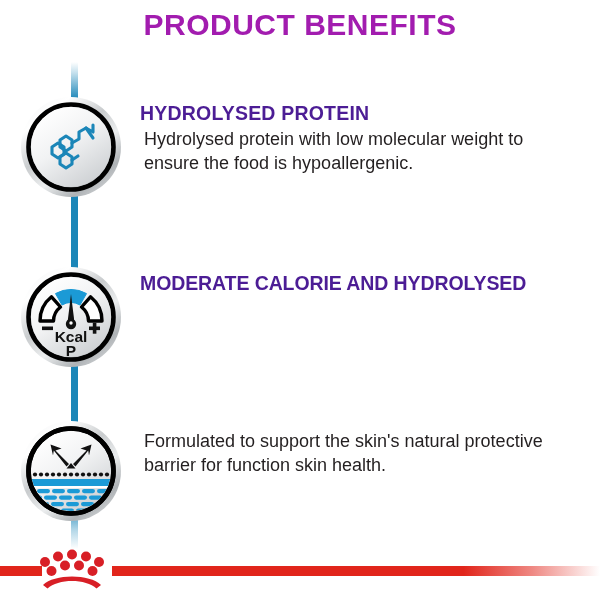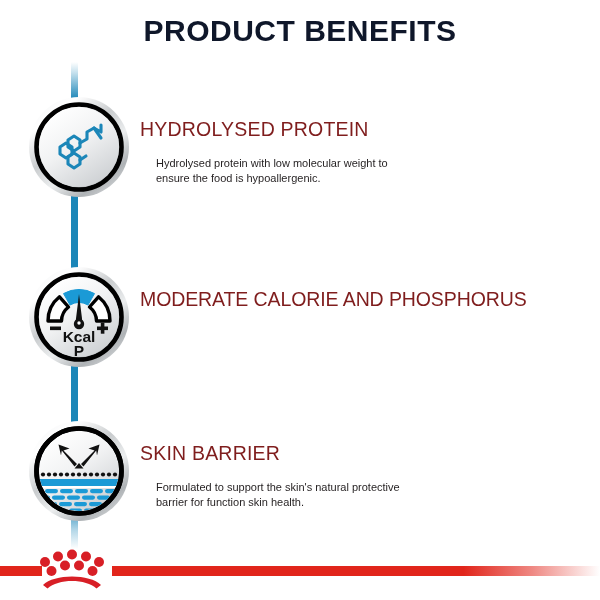--- a/index.html
+++ b/index.html
@@ -11,28 +11,28 @@
     height: 600px;
     background: #ffffff;
     font-family: "Liberation Sans", sans-serif;
     overflow: hidden;
     position: relative;
   }
 
   
   .page-title {
     position: absolute;
-    top: 14px;
+    top: 8px;
     left: 0;
     width: 600px;
     text-align: center;
     font-size: 30px;
     font-weight: bold;
     letter-spacing: 0.5px;
-    color: #0f172a;
+    color: #a21caf;
     font-family: "Liberation Sans", sans-serif;
   }
 
   
   .rail {
     position: absolute;
     left: 71px;
     width: 7px;
     background: #1b86b8;
   }
@@ -54,48 +54,48 @@
     position: absolute;
     left: 0;
     width: 600px;
   }
   .benefit-1 { top: 96px; }
   .benefit-2 { top: 266px; }
   .benefit-3 { top: 420px; }
 
   .icon-wrap {
     position: absolute;
-    left: 28px;
+    left: 20px;
     top: 0;
     width: 102px;
     height: 102px;
     text-align: center;
   }
 
   .text-col {
     position: absolute;
     left: 140px;
     top: 6px;
     width: 448px;
   }
   .benefit-heading {
-    color: #7f1d1d;
+    color: #4c1d95;
     font-size: 19.5px;
-    font-weight: normal;
+    font-weight: bold;
     letter-spacing: 0.2px;
     line-height: 1.15;
-    margin: 16px 0 3px 0;
+    margin: 0 0 3px 0;
     white-space: nowrap;
   }
   .benefit-2 .benefit-heading { font-size: 19.5px; letter-spacing: -0.1px; }
   .benefit-body {
     color: #231f20;
-    font-size: 11px;
+    font-size: 18px;
     line-height: 1.33;
-    margin: 16px;
+    margin: 4px;
     white-space: pre-line;
   }
 
   
   .footer-rule-left {
     position: absolute;
     left: 0;
     top: 566px;
     width: 42px;
     height: 10px;
@@ -197,21 +197,21 @@
 
       <rect x="22" y="60.5" width="11" height="3.6" fill="#111111"></rect>
       <rect x="69" y="60.5" width="11" height="3.6" fill="#111111"></rect>
       <rect x="72.8" y="56.7" width="3.6" height="11" fill="#111111"></rect>
 
       <text x="51" y="76" text-anchor="middle" font-family="Liberation Sans, sans-serif" font-size="15.5" font-weight="bold" fill="#111111">Kcal</text>
       <text x="51" y="90" text-anchor="middle" font-family="Liberation Sans, sans-serif" font-size="15.5" font-weight="bold" fill="#111111">P</text>
     </svg>
   </div>
   <div class="text-col">
-    <p class="benefit-heading">MODERATE CALORIE AND PHOSPHORUS</p>
+    <p class="benefit-heading">MODERATE CALORIE AND HYDROLYSED</p>
   </div>
 </div>
 
 <div class="benefit benefit-3">
   <div class="icon-wrap">
     <svg viewBox="0 0 102 102" width="102" height="102">
       <defs>
         <linearGradient id="metal3" x1="0.12" y1="0" x2="0.88" y2="1">
           <stop offset="0%" stop-color="#f4f5f6"></stop>
           <stop offset="18%" stop-color="#ffffff"></stop>
@@ -281,21 +281,20 @@
 
           <rect x="26" y="88.5" width="13" height="4.2" rx="2.1"></rect>
           <rect x="41" y="88.5" width="13" height="4.2" rx="2.1"></rect>
           <rect x="56" y="88.5" width="13" height="4.2" rx="2.1"></rect>
         </g>
       </g>
       <circle cx="51" cy="51" r="42.5" fill="none" stroke="#000000" stroke-width="4.6"></circle>
     </svg>
   </div>
   <div class="text-col">
-    <p class="benefit-heading">SKIN BARRIER</p>
     <p class="benefit-body">Formulated to support the skin's natural protective
 barrier for function skin health.</p>
   </div>
 </div>
 
 <div class="footer-rule-left"></div>
 <div class="footer-rule-right"></div>
 <div class="crown">
   <svg viewBox="0 0 76 44" width="76" height="44">
     <g fill="#d81f26">

